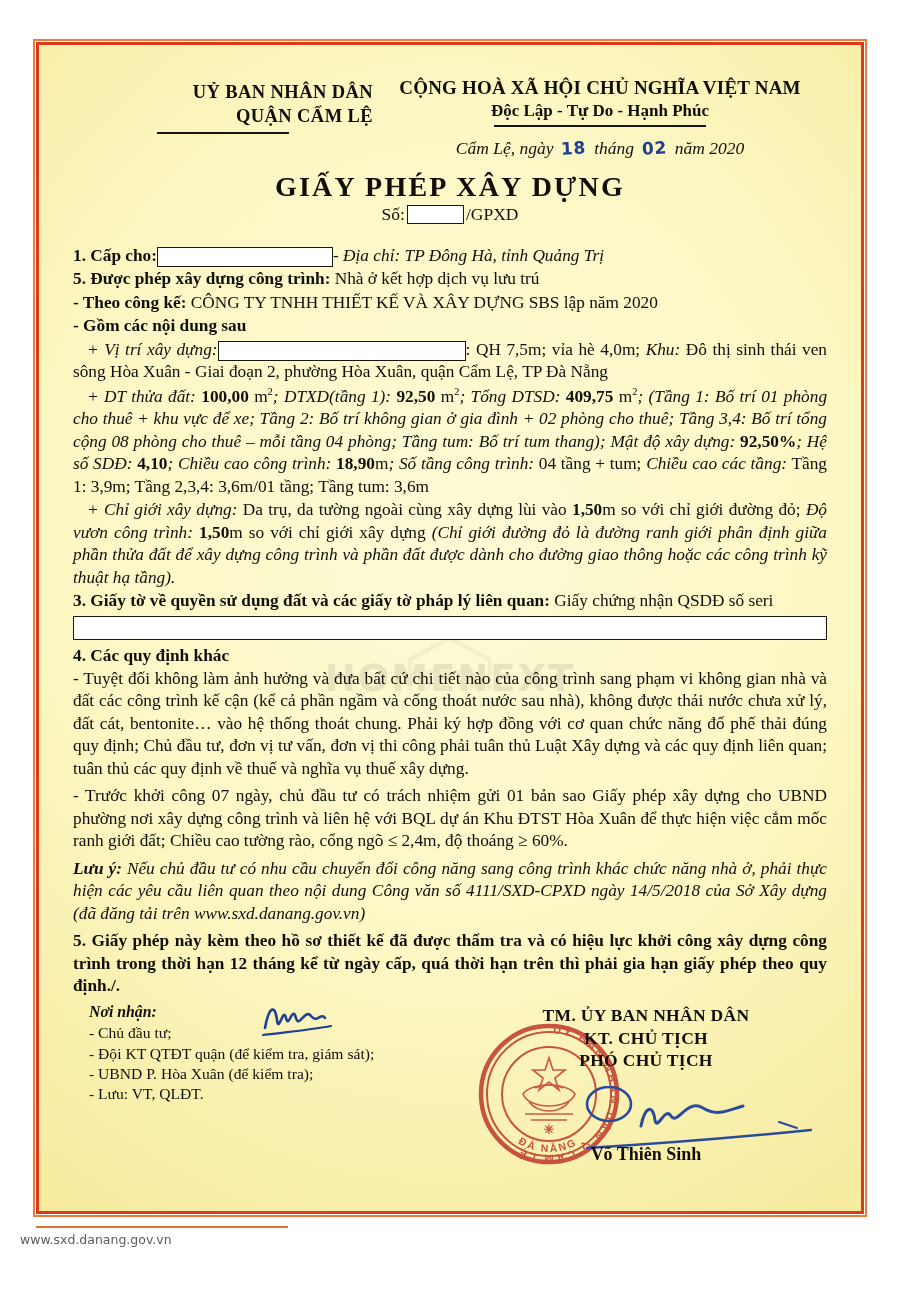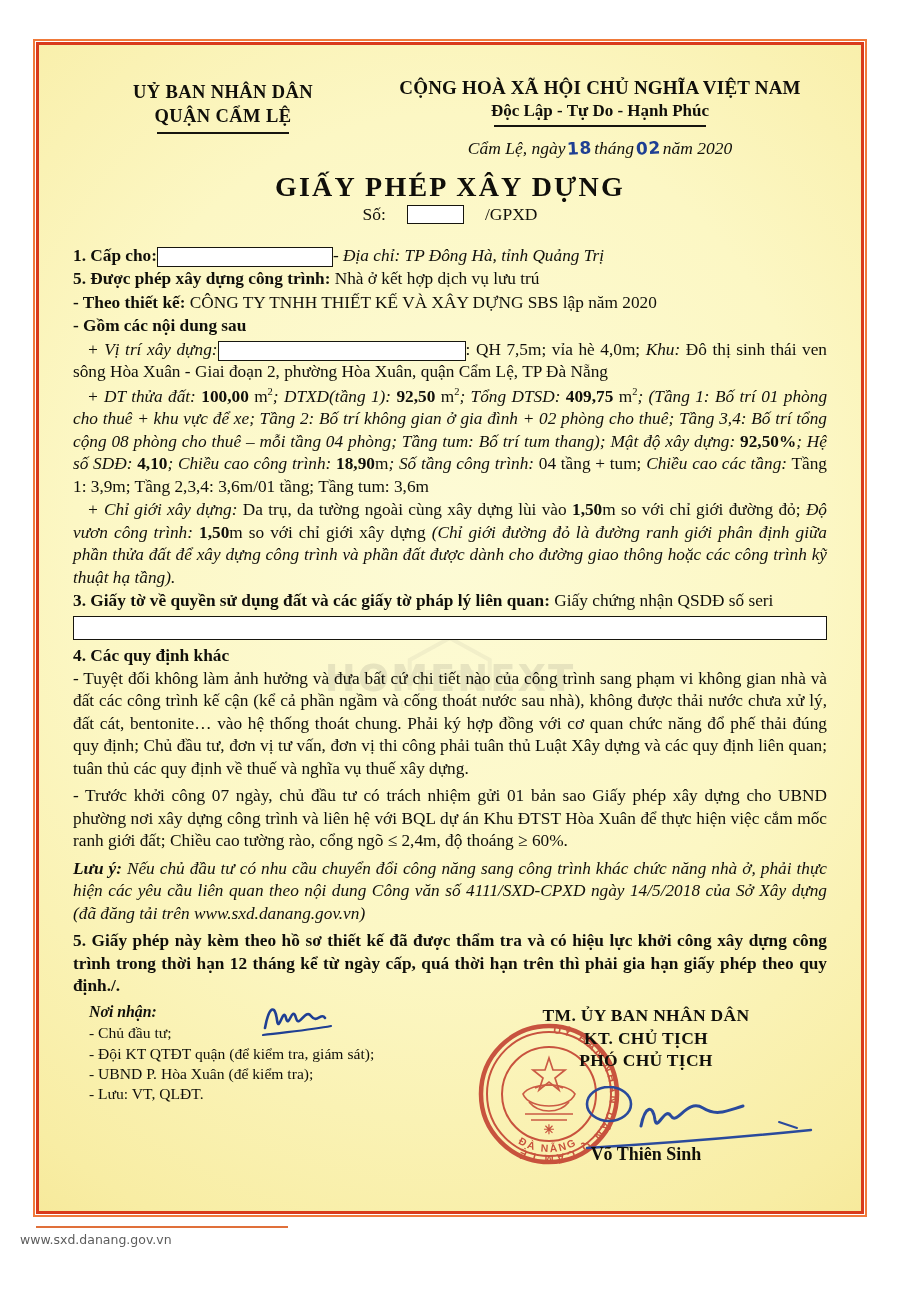--- a/index.html
+++ b/index.html
@@ -57,50 +57,50 @@
     color: #b9b8a0; margin-top: 3px;
   }
   .wm-house {
     position: absolute; left: 50%; top: -26px;
     transform: translateX(-50%);
     opacity: .55;
   }
 
   
   .hdr { display: flex; align-items: flex-start; position: relative; z-index: 6; }
-  .hdr-left { width: 300px; text-align: center; padding-top: 8px; }
+  .hdr-left { width: 300px; text-align: right; padding-top: 8px; }
   .hdr-right { flex: 1; text-align: center; padding-top: 4px; }
   .org1 { font-weight: 700; font-size: 18.5px; letter-spacing: .4px; line-height: 1.28; }
   .org2 { font-weight: 700; font-size: 18.5px; letter-spacing: .4px; line-height: 1.28; }
   .rule { height: 2px; background: #16150f; margin: 4px auto 0; }
   .rule-l { width: 132px; }
   .rule-r { width: 212px; }
   .nation1 { font-weight: 700; font-size: 19px; letter-spacing: .2px; }
   .nation2 { font-weight: 700; font-size: 17px; margin-top: 2px; }
   .dateline {
     font-style: italic; font-size: 17.5px; margin-top: 11px;
-    display: flex; justify-content: center; align-items: baseline; gap: 2px;
+    display: flex; justify-content: center; align-items: baseline; gap: 8px;
   }
   .hw {
     font-family: "DejaVu Sans", sans-serif;
     font-style: normal; font-weight: 600;
     color: #1f3f93; font-size: 17px;
     letter-spacing: .5px;
     transform: rotate(-3deg);
     display: inline-block;
   }
 
   
   .title-wrap { text-align: center; margin-top: 12px; position: relative; z-index: 6; }
   .doc-title {
     font-weight: 700; font-size: 28px; letter-spacing: 2.2px;
   }
   .so-row {
     display: flex; justify-content: center; align-items: center;
-    gap: 21px; font-size: 17.5px; margin-top: 1px;
+    gap: 2px; font-size: 17.5px; margin-top: 1px;
   }
   .redact {
     border: 1.6px solid #17160f;
     background: #ffffff;
     display: inline-block;
   }
   .redact-so { width: 57px; height: 19px; }
 
   
   .body { position: relative; z-index: 6; margin-top: 20px; }
@@ -205,21 +205,21 @@
         <span>/GPXD</span>
       </div>
     </div>
 
     <div class="body">
 
       <p class="l"><span class="b">1. Cấp cho:</span><span class="redact-inline redact-capcho"></span><span class="i">- Địa chỉ: TP Đông Hà, tỉnh Quảng Trị</span></p>
 
       <p class="l"><span class="b">5. Được phép xây dựng công trình:</span> <span>Nhà ở kết hợp dịch vụ lưu trú</span></p>
 
-      <p class="l"><span class="b">- Theo thiết kế:</span> <span>CÔNG TY TNHH THIẾT KẾ VÀ XÂY DỰNG SBS lập năm 2020</span></p>
+      <p class="l"><span class="b">- Theo công kế:</span> <span>CÔNG TY TNHH THIẾT KẾ VÀ XÂY DỰNG SBS lập năm 2020</span></p>
 
       <p class="l sec">- Gồm các nội dung sau</p>
 
       <p class="l indent"><span class="i">+ Vị trí xây dựng:</span><span class="redact-inline redact-vitri"></span><span>: QH 7,5m; vỉa hè 4,0m;</span> <span class="i">Khu:</span> <span>Đô thị sinh thái ven sông Hòa Xuân - Giai đoạn 2, phường Hòa Xuân, quận Cẩm Lệ, TP Đà Nẵng</span></p>
 
       <p class="l indent"><span class="i">+ DT thửa đất:</span> <span class="b">100,00</span>&nbsp;<span>m</span><sup>2</sup><span class="i">; DTXD(tầng 1):</span> <span class="b">92,50</span>&nbsp;<span>m</span><sup>2</sup><span class="i">; Tổng DTSD:</span> <span class="b">409,75</span>&nbsp;<span>m</span><sup>2</sup><span class="i">; (Tầng 1: Bố trí 01 phòng cho thuê + khu vực để xe; Tầng 2: Bố trí không gian ở gia đình + 02 phòng cho thuê; Tầng 3,4: Bố trí tổng cộng 08 phòng cho thuê – mỗi tầng 04 phòng; Tầng tum: Bố trí tum thang);</span> <span class="i">Mật độ xây dựng:</span> <span class="b">92,50%</span><span class="i">; Hệ số SDĐ:</span> <span class="b">4,10</span><span class="i">; Chiều cao công trình:</span> <span class="b">18,90</span><span>m</span><span class="i">; Số tầng công trình:</span> <span>04 tầng + tum;</span> <span class="i">Chiều cao các tầng:</span> <span>Tầng 1: 3,9m; Tầng 2,3,4: 3,6m/01 tầng; Tầng tum: 3,6m</span></p>
 
 
       <p class="l indent"><span class="i">+ Chỉ giới xây dựng:</span> <span>Da trụ, da tường ngoài cùng xây dựng lùi vào</span> <span class="b">1,50</span><span>m so với chỉ giới đường đỏ;</span> <span class="i">Độ vươn công trình:</span> <span class="b">1,50</span><span>m so với chỉ giới xây dựng</span> <span class="i">(Chỉ giới đường đỏ là đường ranh giới phân định giữa phần thửa đất để xây dựng công trình và phần đất được dành cho đường giao thông hoặc các công trình kỹ thuật hạ tầng).</span></p>
 

